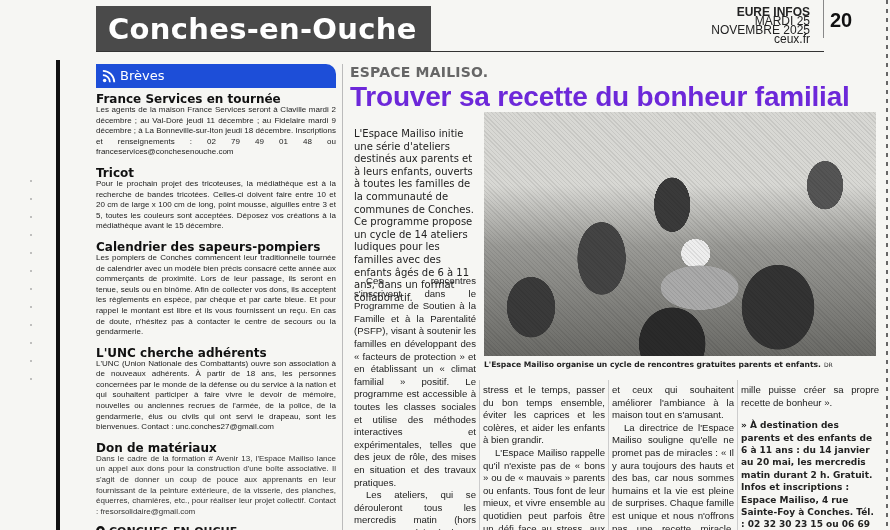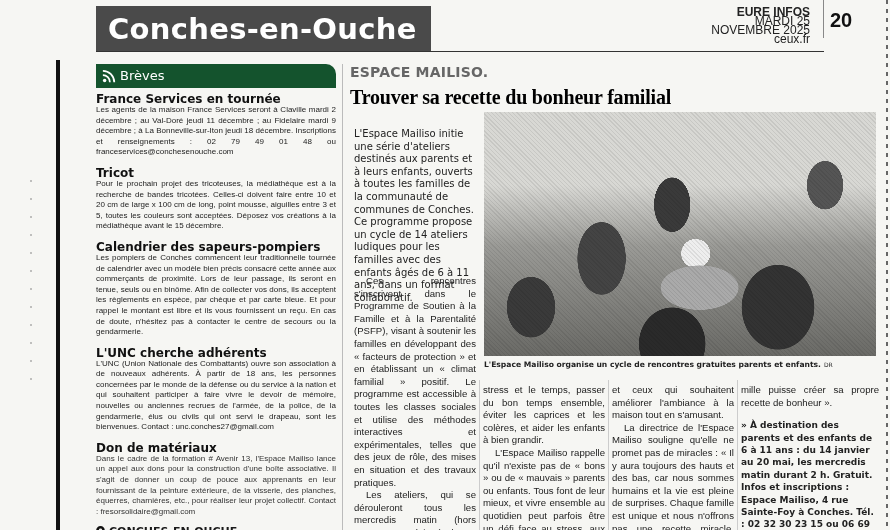--- a/index.html
+++ b/index.html
@@ -36,21 +36,21 @@
   }
   .masthead .pub { font-weight:bold; }
   .masthead-sep { position:absolute; left:823px; top:0; width:1px; height:38px; background:#888; }
   .page-num {
     position:absolute; left:830px; top:9px; font-family:"Liberation Sans", sans-serif;
     font-weight:bold; font-size:20px; color:#111;
   }
   
   .briefs { position:absolute; left:96px; top:64px; width:240px; }
   .briefs-header {
-    height:24px; background:#14532d; border-top-right-radius:10px;
+    height:24px; background:#1d4ed8; border-top-right-radius:10px;
     color:#fff; font-size:13px; line-height:24px; padding-left:6px;
     display:flex; align-items:center; gap:4px;
   }
   .rss-icon { width:14px; height:14px; display:inline-block; }
   .brief { margin-top:6px; }
   .brief + .brief { margin-top:10px; }
   .brief h3 {
     margin:0; font-family:"DejaVu Sans", sans-serif; font-weight:bold;
     font-size:12px; line-height:11px; color:#111;
   }
@@ -66,22 +66,22 @@
   .pin-icon { width:9px; height:12px; }
 
   .col-sep { position:absolute; left:342px; top:64px; width:1px; height:466px; background:#bbb; }
 
   
   .kicker {
     position:absolute; left:350px; top:64px; font-family:"DejaVu Sans", sans-serif;
     font-weight:bold; font-size:14px; color:#666; letter-spacing:.2px;
   }
   .headline {
-    position:absolute; left:350px; top:84px; font-family:Liberation Serif, serif;
-    font-weight:bold; font-size:20px; line-height:26px; color:#000000; letter-spacing:-.2px;
+    position:absolute; left:350px; top:84px; font-family:Liberation Sans, sans-serif;
+    font-weight:bold; font-size:28px; line-height:26px; color:#6d28d9; letter-spacing:-.2px;
     white-space:nowrap;
   }
   .lead {
     position:absolute; left:354px; top:128px; width:120px;
     font-family:"DejaVu Sans", sans-serif; font-weight:normal; font-size:10px;
     line-height:12.6px; color:#222;
   }
   .body-col {
     position:absolute; font-family:"Liberation Sans", sans-serif; font-size:9.6px;
     line-height:12.6px; color:#222; text-align:justify;

